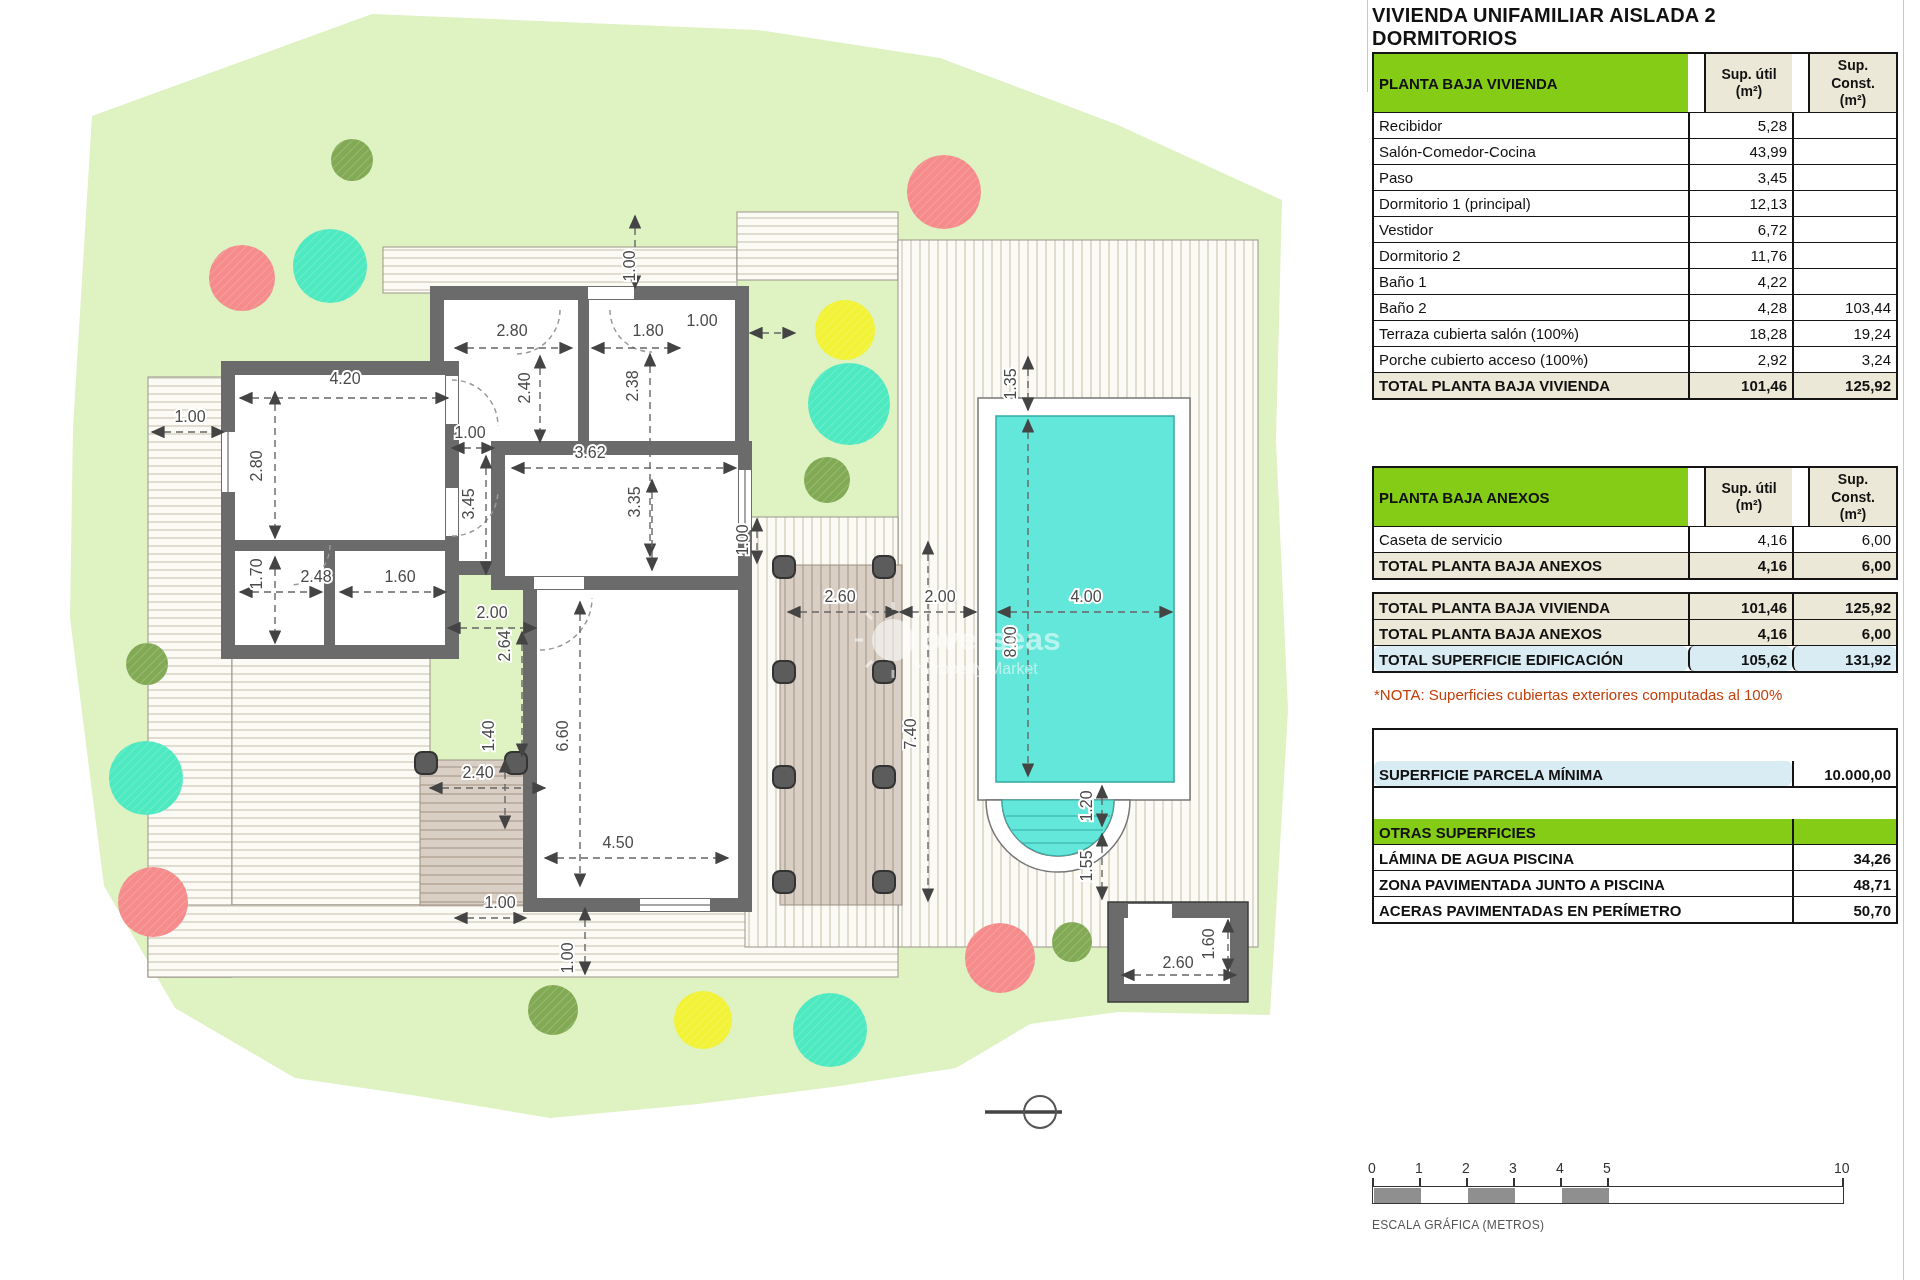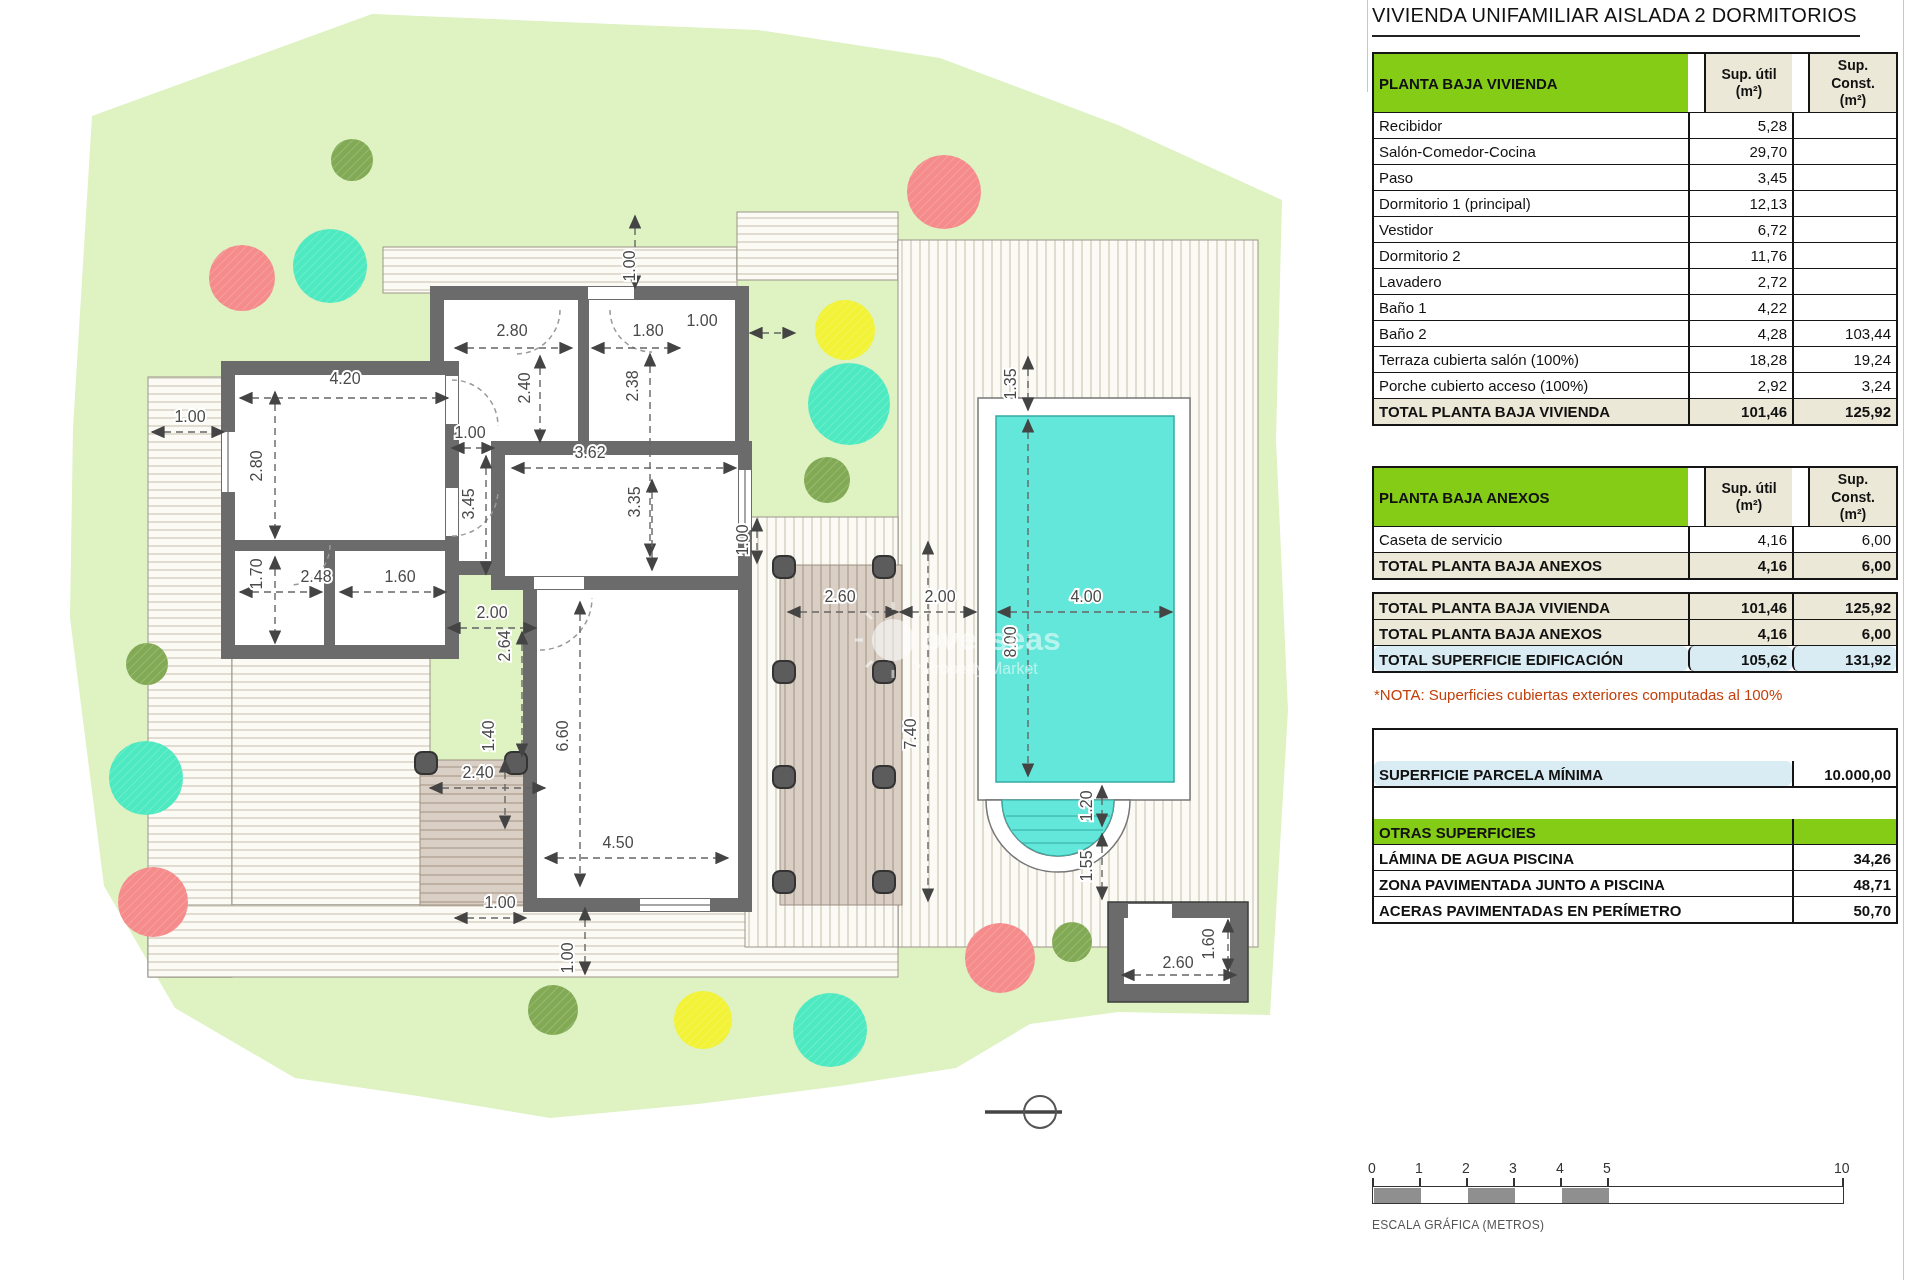--- a/index.html
+++ b/index.html
@@ -2,21 +2,21 @@
 <html><head>
 <meta charset="utf-8">
 <style>
   html,body{margin:0;padding:0;background:#fff;}
   .page{position:relative;width:1920px;height:1280px;background:#fff;
         font-family:"Liberation Sans",sans-serif;overflow:hidden;}
   #plan-svg{position:absolute;left:0;top:0;}
   .vline{position:absolute;width:1px;background:#c9c9c9;}
   
   .panel{position:absolute;left:1372px;top:0;width:531px;color:#111;}
-  .title{position:absolute;left:0;top:4px;width:488px;font-size:20px;font-weight:normal;
+  .title{position:absolute;left:0;top:4px;width:488px;font-size:20px;font-weight:bold;
          border-bottom:2px solid #222;padding-bottom:8px;letter-spacing:.2px;}
   .tbl{position:absolute;border:2px solid #151515;background:#fff;width:526px;box-sizing:border-box;}
   .trow{display:grid;grid-template-columns:314px 104px 104px;border-top:1.5px solid #151515;}
   .trow:first-child{border-top:none;}
   .trow2{display:grid;grid-template-columns:418px 104px;border-top:1.5px solid #151515;}
   .trow2:first-child{border-top:none;margin-top:31px;}
   .cell{font-size:15px;padding:3px 5px 2px 5px;display:flex;align-items:center;box-sizing:border-box;
         min-height:25px;background:#fff;}
   .val{justify-content:flex-end;border-left:2px solid #151515;font-variant-numeric:tabular-nums;text-align:center;}
   .hdr{background:#84cc16;font-weight:bold;}
@@ -294,46 +294,41 @@
             <span>(m²)</span>
           </div>
         </div>
         <div class="trow">
             <div class="cell">Recibidor</div>
             <div class="cell val">5,28</div>
             <div class="cell val"></div>
         </div>
         <div class="trow">
             <div class="cell">Salón-Comedor-Cocina</div>
-            <div class="cell val">29,70</div>
+            <div class="cell val">43,99</div>
             <div class="cell val"></div>
         </div>
         <div class="trow">
             <div class="cell">Paso</div>
             <div class="cell val">3,45</div>
             <div class="cell val"></div>
         </div>
         <div class="trow">
             <div class="cell">Dormitorio 1 (principal)</div>
             <div class="cell val">12,13</div>
             <div class="cell val"></div>
         </div>
         <div class="trow">
             <div class="cell">Vestidor</div>
             <div class="cell val">6,72</div>
             <div class="cell val"></div>
         </div>
         <div class="trow">
             <div class="cell">Dormitorio 2</div>
             <div class="cell val">11,76</div>
-            <div class="cell val"></div>
-        </div>
-        <div class="trow">
-            <div class="cell">Lavadero</div>
-            <div class="cell val">2,72</div>
             <div class="cell val"></div>
         </div>
         <div class="trow">
             <div class="cell">Baño 1</div>
             <div class="cell val">4,22</div>
             <div class="cell val"></div>
         </div>
         <div class="trow">
             <div class="cell">Baño 2</div>
             <div class="cell val">4,28</div>

